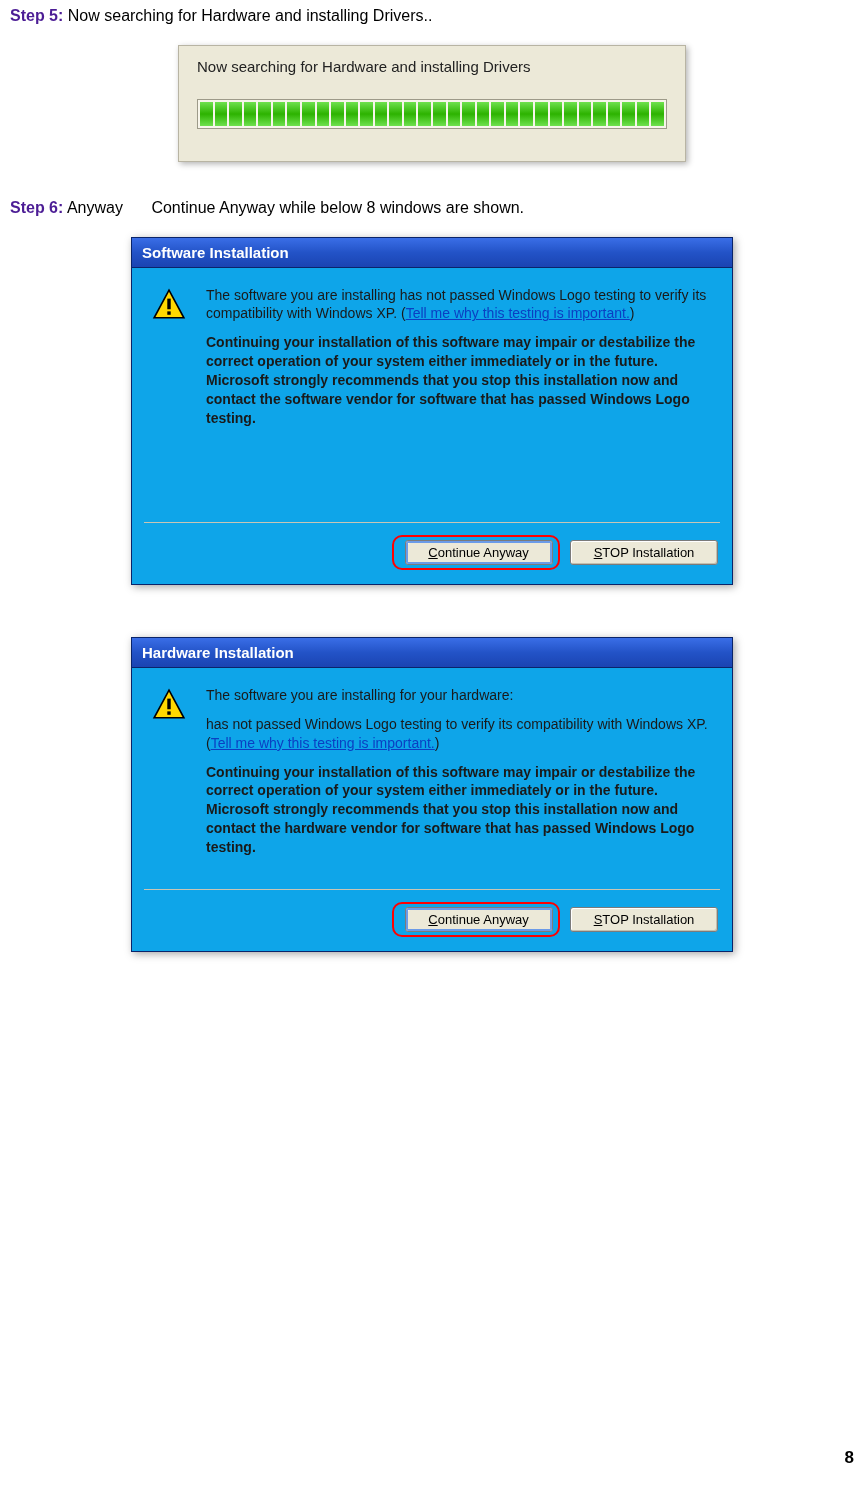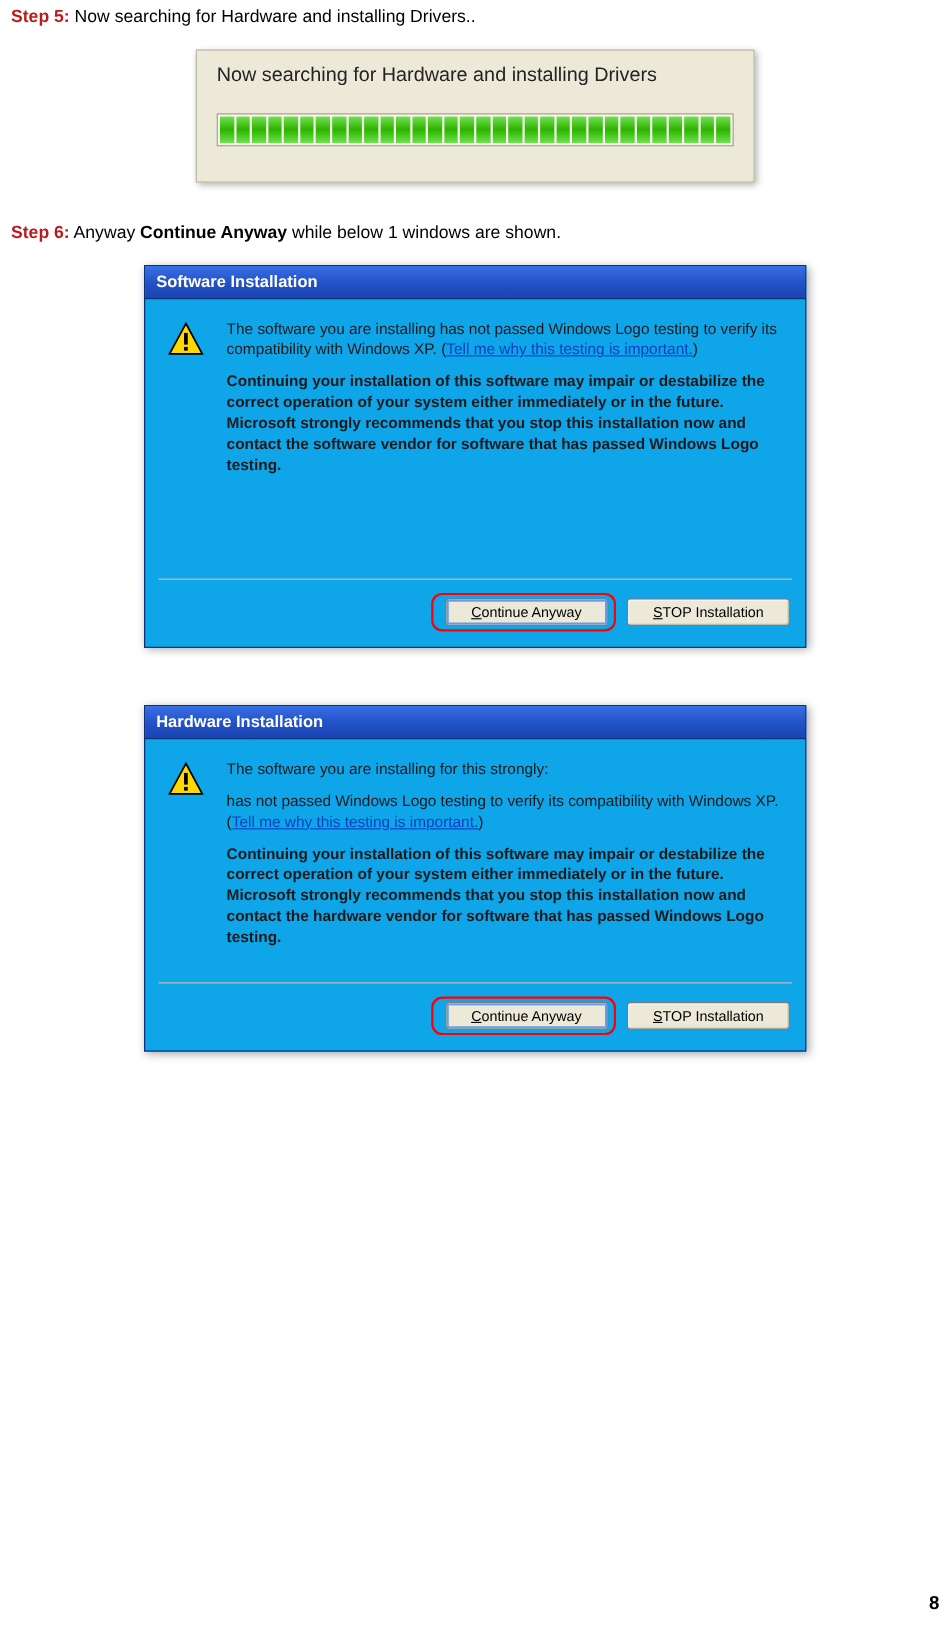--- a/index.html
+++ b/index.html
@@ -7,22 +7,22 @@
     padding: 6px 10px 10px 10px;
     background: #ffffff;
     font-family: Arial, Helvetica, sans-serif;
     font-size: 16px;
     color: #000;
     width: 844px;
     position: relative;
     min-height: 1460px;
   }
   .step-line { margin: 0 0 18px 0; line-height: 1.3; }
-  .step-label { color: #b91c1c; font-weight: 700; }
-  .step-bold { font-weight: 700; color: #000; }
+  .step-label { color: #4c1d95; font-weight: 700; }
+  .step-bold { font-weight: 400; color: #000; margin-left: 24px; }
   .page-num {
     position: absolute;
     right: 10px;
     bottom: 8px;
     font-weight: 700;
     font-size: 17px;
   }
   .center { text-align: center; }
 
   .xp-panel {
@@ -31,21 +31,21 @@
     background: #ece9d8;
     border: 1px solid #b8b4a3;
     box-shadow: 2px 2px 6px rgba(0,0,0,0.3);
     font-family: Tahoma, Arial, sans-serif;
   }
   .progress-panel {
     width: 470px;
     padding: 12px 18px 32px 18px;
   }
   .progress-title {
-    font-size: 18px;
+    font-size: 15px;
     color: #222;
     margin-bottom: 24px;
   }
   .progress-bar-outer {
     border: 1px solid #9d9a89;
     background: #f7f5ea;
     height: 24px;
     padding: 2px;
     display: flex;
     gap: 2px;
@@ -171,21 +171,21 @@
         <div class="seg"></div>
       <div class="seg"></div>
         <div class="seg"></div>
     </div>
   </div>
 </div>
 
 <div class="spacer-big"></div>
 
 <p class="step-line">
-  <span class="step-label">Step 6:</span><span> Anyway </span><span class="step-bold">Continue Anyway</span><span> while below 1 windows are shown.</span>
+  <span class="step-label">Step 6:</span><span> Anyway </span><span class="step-bold">Continue Anyway</span><span> while below 8 windows are shown.</span>
 </p>
 
 <div class="center dlg-wrap">
   <div class="xp-dialog">
     <div class="titlebar">Software Installation</div>
     <div class="dlg-body inner-pad-tall">
       <div class="warn-icon">
         <svg viewBox="0 0 32 32">
             <polygon points="16,2 30,28 2,28" fill="#ffd800" stroke="#000" stroke-width="1.5"></polygon>
             <rect x="14.4" y="10" width="3.2" height="10" fill="#000"></rect>
@@ -214,21 +214,21 @@
     <div class="titlebar">Hardware Installation</div>
     <div class="dlg-body inner-pad-med">
       <div class="warn-icon">
         <svg viewBox="0 0 32 32">
             <polygon points="16,2 30,28 2,28" fill="#ffd800" stroke="#000" stroke-width="1.5"></polygon>
             <rect x="14.4" y="10" width="3.2" height="10" fill="#000"></rect>
             <rect x="14.4" y="22" width="3.2" height="3.2" fill="#000"></rect>
           </svg>
       </div>
       <div class="dlg-text">
-        <p>The software you are installing for this strongly:</p>
+        <p>The software you are installing for your hardware:</p>
         <p>
           <span>has not passed Windows Logo testing to verify its compatibility with Windows XP. (</span><span class="dlg-link">Tell me why this testing is important.</span><span>)</span>
         </p>
         <p class="bold">Continuing your installation of this software may impair or destabilize the correct operation of your system either immediately or in the future. Microsoft strongly recommends that you stop this installation now and contact the hardware vendor for software that has passed Windows Logo testing.</p>
       </div>
     </div>
     <div class="dlg-sep"></div>
     <div class="dlg-footer">
       <span class="red-outline">
         <span class="xp-btn default"><span class="acc">C</span><span>ontinue Anyway</span></span>

